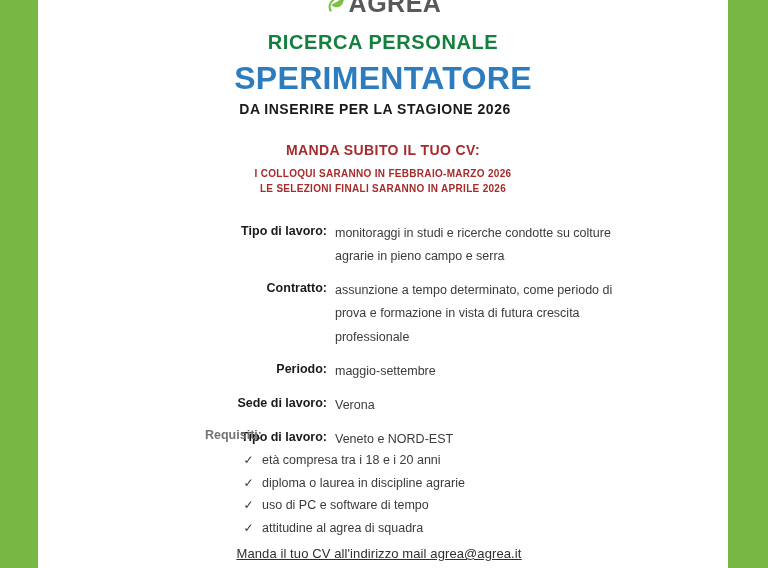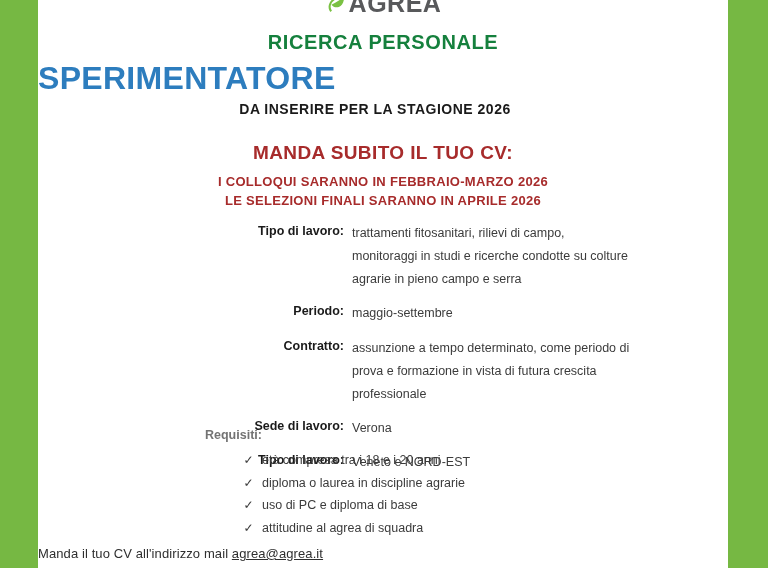--- a/index.html
+++ b/index.html
@@ -82,21 +82,21 @@
     font-size: 20px;
     font-weight: bold;
     letter-spacing: 0.6px;
     color: #15803d;
   }
   .h-title {
     position: absolute;
     top: 60px;
     left: 0;
     right: 0;
-    text-align: left;
+    text-align: center;
     font-size: 32px;
     font-weight: bold;
     letter-spacing: 0.3px;
     color: #2d7dbe;
   }
   .h-sub {
     position: absolute;
     top: 101px;
     left: 0;
     right: 16px;
@@ -110,37 +110,37 @@
   
   .cta {
     position: absolute;
     top: 142px;
     left: 0;
     right: 0;
     text-align: center;
     color: #a72b2b;
   }
   .cta-main {
-    font-size: 19px;
+    font-size: 14px;
     font-weight: bold;
     letter-spacing: 0.4px;
     margin-bottom: 9px;
   }
   .cta-line {
-    font-size: 13px;
+    font-size: 10px;
     font-weight: bold;
     letter-spacing: 0.3px;
     line-height: 1.45;
   }
 
   
   .details {
     position: absolute;
     top: 222px;
-    left: 176px;
+    left: 159px;
     right: 30px;
   }
   .detail-row {
     display: flex;
     align-items: flex-start;
     margin-bottom: 11px;
   }
   .detail-label {
     width: 130px;
     flex: 0 0 130px;
@@ -192,24 +192,25 @@
     flex: 0 0 11px;
     text-align: center;
   }
 
   
   .footer {
     position: absolute;
     top: 546px;
     left: 0;
     right: 8px;
-    text-align: left;
+    text-align: center;
     font-size: 13px;
     color: #2f2f2f;
     letter-spacing: 0.1px;
+    text-decoration: underline;
   }
   .footer-mail {
     color: #2f2f2f;
     text-decoration: underline;
   }
 </style>
 </head>
 <body>
 
 <div class="poster">
@@ -238,39 +239,38 @@
       <div class="cta-main">MANDA SUBITO IL TUO CV:</div>
       <div class="cta-line">I COLLOQUI SARANNO IN FEBBRAIO-MARZO 2026</div>
       <div class="cta-line">LE SELEZIONI FINALI SARANNO IN APRILE 2026</div>
     </div>
 
     <div class="details">
 
       <div class="detail-row">
         <div class="detail-label">Tipo di lavoro:</div>
         <div class="detail-value">
-          <span class="vline">trattamenti fitosanitari, rilievi di campo,</span>
           <span class="vline">monitoraggi in studi e ricerche condotte su colture</span>
           <span class="vline">agrarie in pieno campo e serra</span>
-        </div>
-      </div>
-
-      <div class="detail-row">
-        <div class="detail-label">Periodo:</div>
-        <div class="detail-value">
-          <span class="vline">maggio-settembre</span>
         </div>
       </div>
 
       <div class="detail-row">
         <div class="detail-label">Contratto:</div>
         <div class="detail-value">
           <span class="vline">assunzione a tempo determinato, come periodo di</span>
           <span class="vline">prova e formazione in vista di futura crescita</span>
           <span class="vline">professionale</span>
+        </div>
+      </div>
+
+      <div class="detail-row">
+        <div class="detail-label">Periodo:</div>
+        <div class="detail-value">
+          <span class="vline">maggio-settembre</span>
         </div>
       </div>
 
       <div class="detail-row">
         <div class="detail-label">Sede di lavoro:</div>
         <div class="detail-value">
           <span class="vline">Verona</span>
         </div>
       </div>
 
@@ -289,21 +289,21 @@
       <li class="req-item">
         <span class="check">✓</span>
         <span>età compresa tra i 18 e i 20 anni</span>
       </li>
       <li class="req-item">
         <span class="check">✓</span>
         <span>diploma o laurea in discipline agrarie</span>
       </li>
       <li class="req-item">
         <span class="check">✓</span>
-        <span>uso di PC e diploma di base</span>
+        <span>uso di PC e software di tempo</span>
       </li>
       <li class="req-item">
         <span class="check">✓</span>
         <span>attitudine al agrea di squadra</span>
       </li>
     </ul>
 
     <div class="footer">
       <span>Manda il tuo CV all'indirizzo mail </span><a class="footer-mail" href="#">agrea@agrea.it</a>
     </div>

